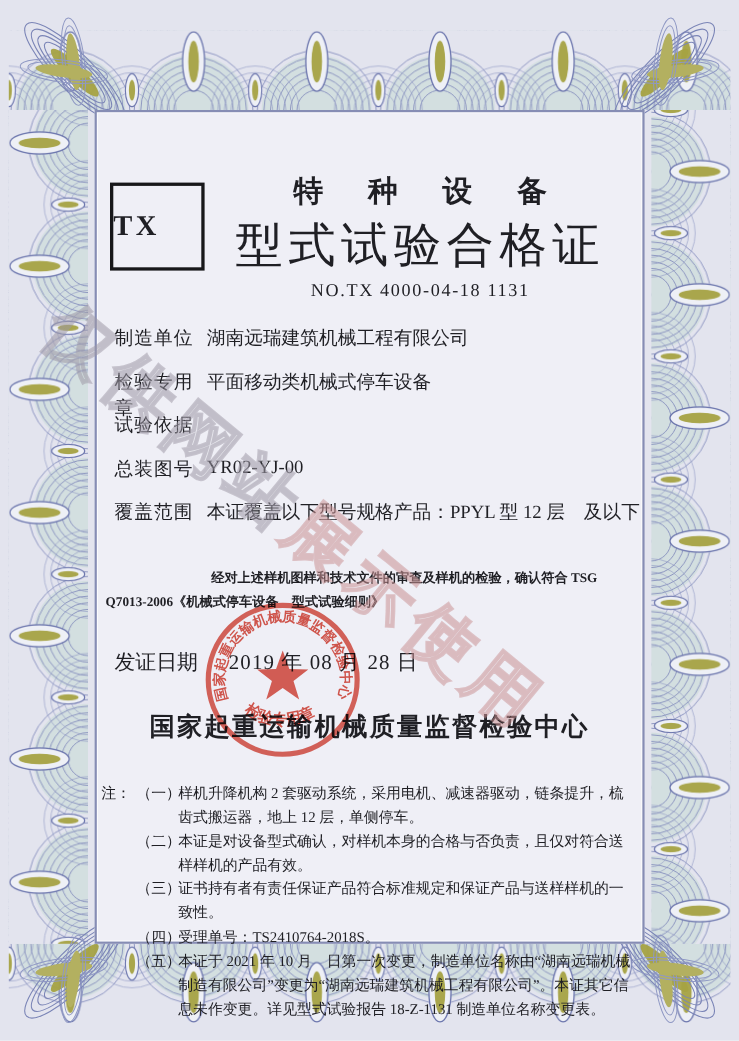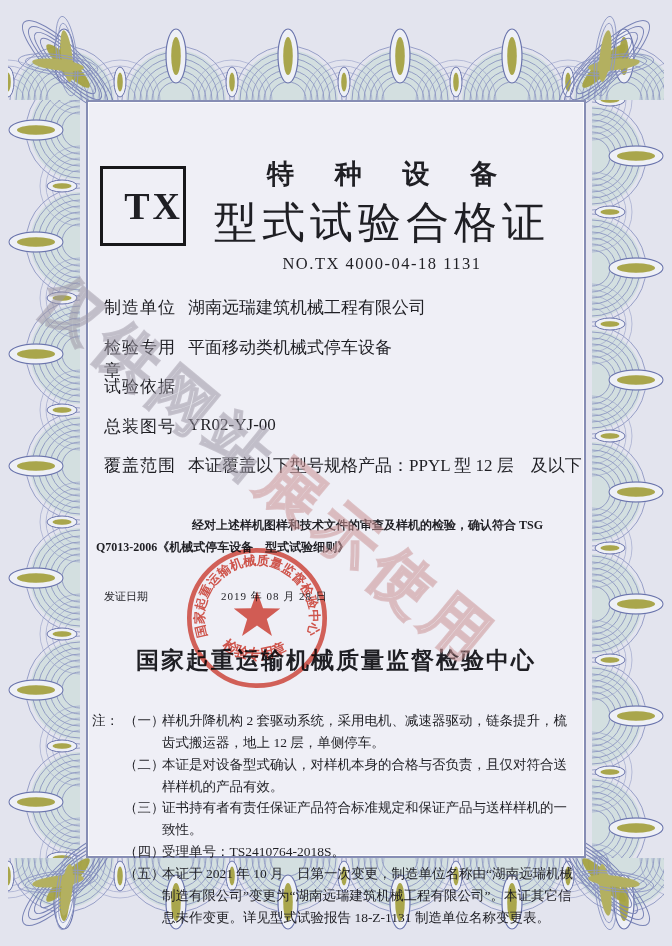--- a/index.html
+++ b/index.html
@@ -14,36 +14,36 @@
     position:absolute;left:86px;top:100px;width:500px;height:758px;
     background:#efeff6;
     border:2px solid #868db4;
     box-shadow:inset 0 0 0 1px rgba(255,255,255,.85);
     box-sizing:border-box;
     z-index:2;
   }
   .tx-box{
     position:absolute;left:12px;top:64px;width:86px;height:80px;
     border:3px solid #17171a;box-sizing:border-box;
-    display:flex;align-items:center;justify-content:flex-end;
-    font-size:38px;font-weight:bold;letter-spacing:3px;
+    display:flex;align-items:center;justify-content:flex-start;
+    font-size:26px;font-weight:bold;letter-spacing:3px;
   }
   .title-block{position:absolute;left:108px;top:54px;width:372px;text-align:center;}
   .supertitle{font-size:27px;letter-spacing:17px;text-indent:17px;font-weight:bold;}
   .main-title{font-size:43px;font-weight:normal;letter-spacing:5px;margin-top:2px;white-space:nowrap;}
   .cert-no{font-size:16.5px;letter-spacing:1.5px;margin-top:2px;}
   .fields{position:absolute;left:16px;top:194px;width:472px;}
   .field-row{display:flex;height:39.5px;align-items:flex-start;font-size:17px;}
   .field-label{width:76px;flex:none;letter-spacing:1px;}
   .field-value{flex:1;padding-left:8px;white-space:nowrap;}
   .confirm{
     position:absolute;left:8px;top:412px;width:478px;
     font-size:12px;line-height:1.85;text-indent:96px;font-weight:bold;
   }
-  .date-row{position:absolute;left:16px;top:487px;display:flex;font-size:11px;gap:45px;}
+  .date-row{position:absolute;left:16px;top:487px;display:flex;font-size:19px;}
   .date-value{padding-left:28px;letter-spacing:1px;}
   .authority{
     position:absolute;left:0;top:543px;width:100%;text-align:center;
     font-size:23px;font-weight:bold;letter-spacing:2px;
   }
   .notes{
     position:absolute;left:4px;top:608px;width:486px;
     font-size:13.5px;line-height:1.62;display:flex;
   }
   .notes-label{width:32px;flex:none;}

